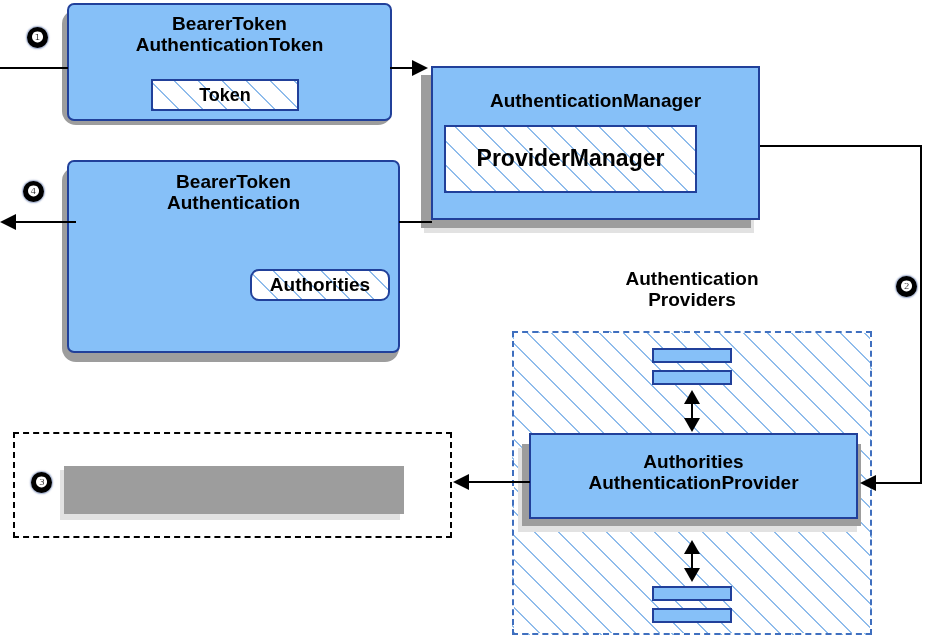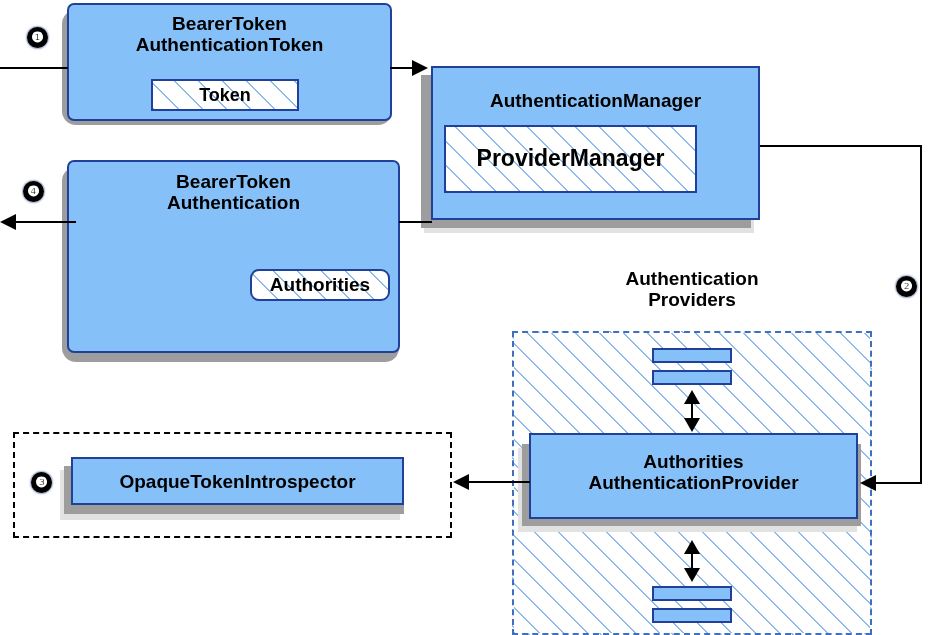--- a/index.html
+++ b/index.html
@@ -246,17 +246,14 @@
   <div class="bar" style="left:652px; top:608px; width:80px; height:15px;"></div>
 
   <div class="ln h" style="left:469px; top:481px; width:61px;"></div>
   <div class="arrow left" style="left:453px; top:474px;"></div>
 
   <div class="dashed-plain" style="left:13px; top:432px; width:439px; height:106px;"></div>
   <div class="badge" style="left:31px; top:472px;">❸</div>
 
   <div class="shadow soft" style="left:60px; top:470px; width:340px; height:50px;"></div>
   <div class="shadow" style="left:64px; top:466px; width:340px; height:48px;"></div>
-  <div class="node" style="left:71px; top:457px; width:333px; height:48px; justify-content:center;">
-    <div class="node-title" style="top:12px; font-size:19px;">OpaqueTokenIntrospector</div>
-  </div>
 
 </div>
 
 </body></html>

